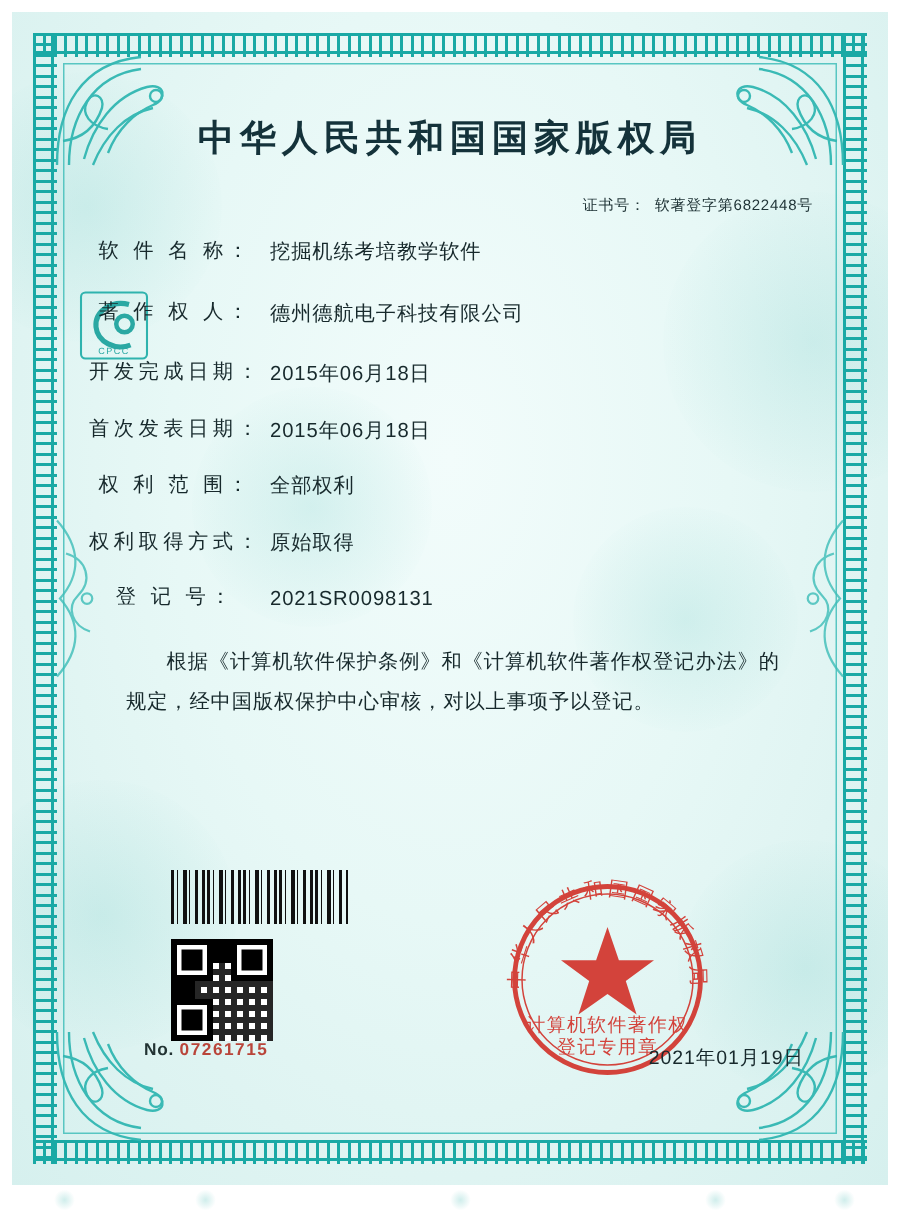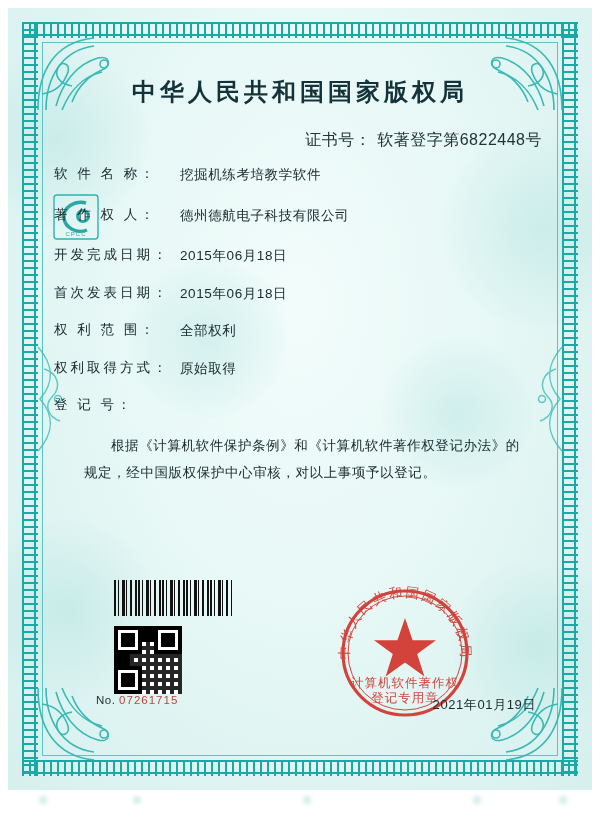--- a/index.html
+++ b/index.html
@@ -117,21 +117,21 @@
     font-weight: 700;
     color: #14323a;
     letter-spacing: 4px;
   }
   .title1 { font-size: 24px; margin: 6px 0 0; }
   .title2 { font-size: 24px; margin: 18px 0 0; }
 
   .certno {
     margin-top: 22px;
     text-align: right;
-    font-size: 16px;
+    font-size: 10px;
     color: #203437;
     letter-spacing: 0.5px;
     padding-right: 4px;
   }
   .certno .label { margin-right: 6px; }
 
   
   .fields { margin-top: 14px; }
   .row {
     display: flex;
@@ -139,20 +139,21 @@
     margin-bottom: 21px;
   }
   .row .lbl {
     width: 126px;
     flex: 0 0 126px;
     font-size: 13.5px;
     letter-spacing: 3px;
     color: #17292c;
     white-space: nowrap;
     box-sizing: border-box;
+    text-align: center;
   }
   .row .val {
     font-size: 13.5px;
     color: #17292c;
     letter-spacing: 0.6px;
     line-height: 1.45;
   }
   .row .val .v2 { display: block; font-family: "Liberation Sans", sans-serif; }
   .row.tight { margin-bottom: 18px; }
 
@@ -227,20 +228,21 @@
   .qr .fp2 { right:0; top:0; }
   .qr .fp3 { left:0; bottom:0; }
 
   .serial {
     position: absolute;
     left: 88px;
     top: 686px;
     font-size: 11.5px;
     color: #233;
     letter-spacing: 0.5px;
+    font-weight: bold;
   }
   .serial .num { color: #b9453a; letter-spacing: 1px; }
 
   
   .seal {
     position: absolute;
     left: 322px;
     top: 570px;
     width: 150px;
     height: 150px;
@@ -403,20 +405,21 @@
           <div class="val">全部权利</div>
         </div>
 
         <div class="row tight">
           <div class="lbl">权利取得方式：</div>
           <div class="val">原始取得</div>
         </div>
 
         <div class="row tight">
           <div class="lbl">登 记 号：</div>
+          <div class="val">2021SR0098131</div>
         </div>
 
       </div>
 
       <div class="para">
         <div class="p1">根据《计算机软件保护条例》和《计算机软件著作权登记办法》的</div>
         <div>规定，经中国版权保护中心审核，对以上事项予以登记。</div>
       </div>
 
     </div>

